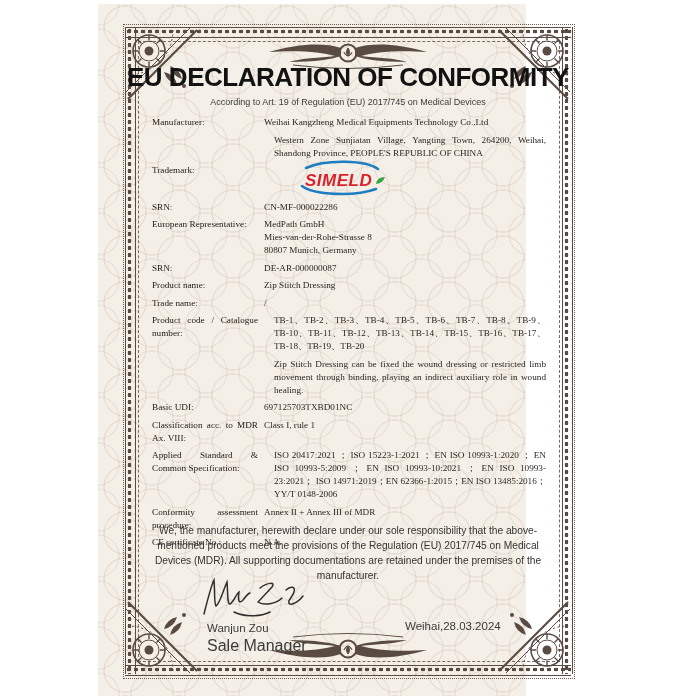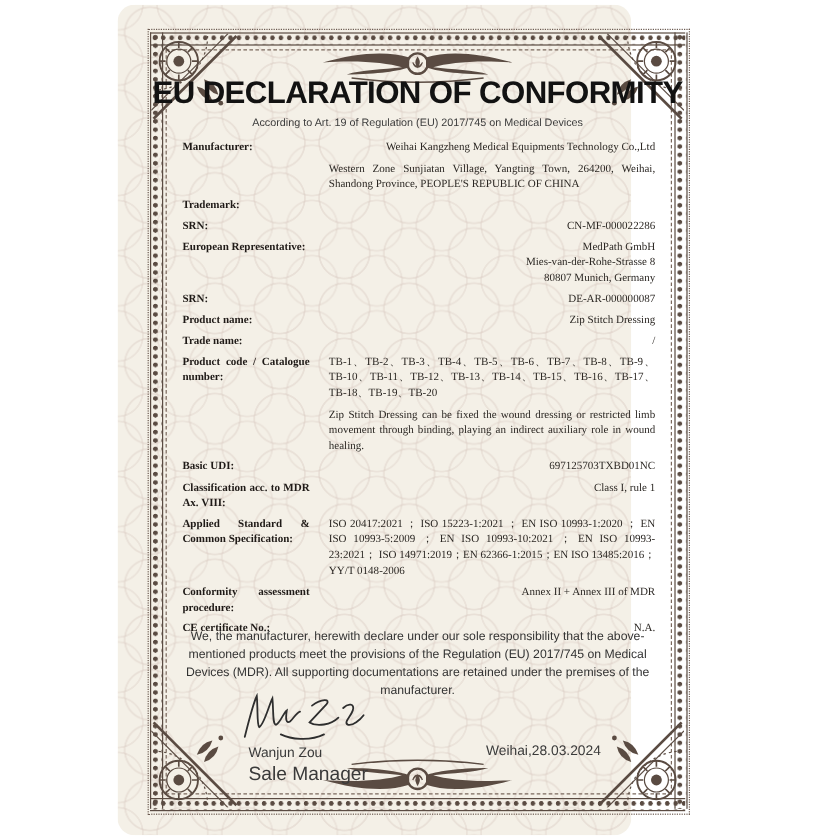--- a/index.html
+++ b/index.html
@@ -3,21 +3,21 @@
 <meta charset="utf-8">
 <style>
   html,body{margin:0;padding:0;}
   body{width:700px;height:700px;background:#ffffff;position:relative;overflow:hidden;
        font-family:"Liberation Serif", serif;}
   .paper{position:absolute;left:98px;top:4px;width:428px;height:692px;
        background-color:#f4f0e7;
        background-image:
          radial-gradient(circle, rgba(0,0,0,0) 20px, rgba(186,158,150,.20) 20.5px, rgba(186,158,150,.20) 21.5px, rgba(0,0,0,0) 22px),
          radial-gradient(circle, rgba(0,0,0,0) 20px, rgba(186,158,150,.16) 20.5px, rgba(186,158,150,.16) 21.5px, rgba(0,0,0,0) 22px);
-       background-size:54px 46px,54px 46px;background-position:0 0,27px 23px;border-radius:14px;}
+       background-size:54px 46px,54px 46px;background-position:0 0,27px 23px;}
   
   .frame-outer{position:absolute;left:25px;top:20px;width:450px;height:653px;
        border:1px dotted #6b5a50;}
   .band{position:absolute;}
   .band.h{left:27px;width:446px;height:9px;
        border-top:1px solid #5a4b42;border-bottom:1px solid #5a4b42;
        background-image:radial-gradient(circle at 4px 3.5px,#5a4b42 1.8px,rgba(0,0,0,0) 2.1px);
        background-size:7px 7px;background-position:0 0;}
   .band.top{top:23px;} .band.bot{top:661px;}
   .band.v{top:23px;height:647px;width:9px;
@@ -36,25 +36,25 @@
   .flourish.top{top:34px;}
   .flourish.bottom{top:628px;transform:scaleY(-1);}
   
   .title{position:absolute;left:25px;top:58px;width:450px;text-align:center;
        font-family:"Liberation Sans",sans-serif;font-weight:bold;font-size:26px;
        letter-spacing:-0.5px;color:#121212;}
   .subtitle{position:absolute;left:25px;top:93px;width:450px;text-align:center;
        font-family:"Liberation Sans",sans-serif;font-size:9px;color:#3c3c3c;}
   .fields{position:absolute;left:54px;top:112px;width:394px;}
   .row{display:flex;margin-bottom:4.5px;}
-  .label{width:106px;flex:none;font-weight:bold;font-size:9.2px;line-height:13px;
+  .label{width:106px;flex:none;font-weight:normal;font-size:9.2px;line-height:13px;
        color:#1f1a17;text-align:justify;}
   .label.nw{white-space:nowrap;}
   .value{flex:1;margin-left:6px;font-size:9.2px;line-height:13px;color:#2b2723;
-       white-space:pre-line;text-align:right;}
+       white-space:pre-line;}
   .value.justify{text-align:justify;margin-left:16px;}
   .logo-box{height:32px;position:relative;}
   .logo-svg{position:absolute;left:28px;top:-4px;}
   .declaration{position:absolute;left:40px;top:519px;width:420px;text-align:center;
        font-family:"Liberation Sans",sans-serif;font-size:10.2px;line-height:15px;color:#333;}
   .signature-svg{position:absolute;left:100px;top:566px;}
   .sig-name{position:absolute;left:109px;top:616px;font-family:"Liberation Sans",sans-serif;
        font-size:11.5px;color:#3a3a3a;line-height:17px;}
   .sig-role{position:absolute;left:109px;top:633px;font-family:"Liberation Sans",sans-serif;
        font-size:16px;color:#3a3a3a;line-height:17px;}
@@ -156,20 +156,28 @@
     <div class="row">
       <div class="label">Manufacturer:</div>
       <div class="value">Weihai Kangzheng Medical Equipments Technology Co.,Ltd</div>
     </div>
     <div class="row">
       <div class="label"></div>
       <div class="value justify">Western Zone Sunjiatan Village, Yangting Town, 264200, Weihai, Shandong Province, PEOPLE'S REPUBLIC OF CHINA</div>
     </div>
     <div class="row">
       <div class="label">Trademark:</div>
+      <div class="value logo-box">
+        <svg class="logo-svg" width="96" height="40" viewBox="0 0 96 40">
+          <path d="M14,8 C34,-1 74,0 86,9" fill="none" stroke="#1f7dc2" stroke-width="2.6" stroke-linecap="round"></path>
+          <path d="M10,26 C22,35 62,37 84,29" fill="none" stroke="#1f7dc2" stroke-width="2.6" stroke-linecap="round"></path>
+          <text x="13" y="26" font-family="Liberation Sans, sans-serif" font-weight="bold" font-style="italic" font-size="17" fill="#d8232a" letter-spacing="0.5">SIMELD</text>
+          <path d="M84,24 q7,-1 9,-7 q-8,0 -9,7 Z" fill="#38a33e"></path>
+        </svg>
+      </div>
     </div>
     <div class="row">
       <div class="label">SRN:</div>
       <div class="value">CN-MF-000022286</div>
     </div>
     <div class="row">
       <div class="label nw">European Representative:</div>
       <div class="value">MedPath GmbH
 Mies-van-der-Rohe-Strasse 8
 80807 Munich, Germany</div>

